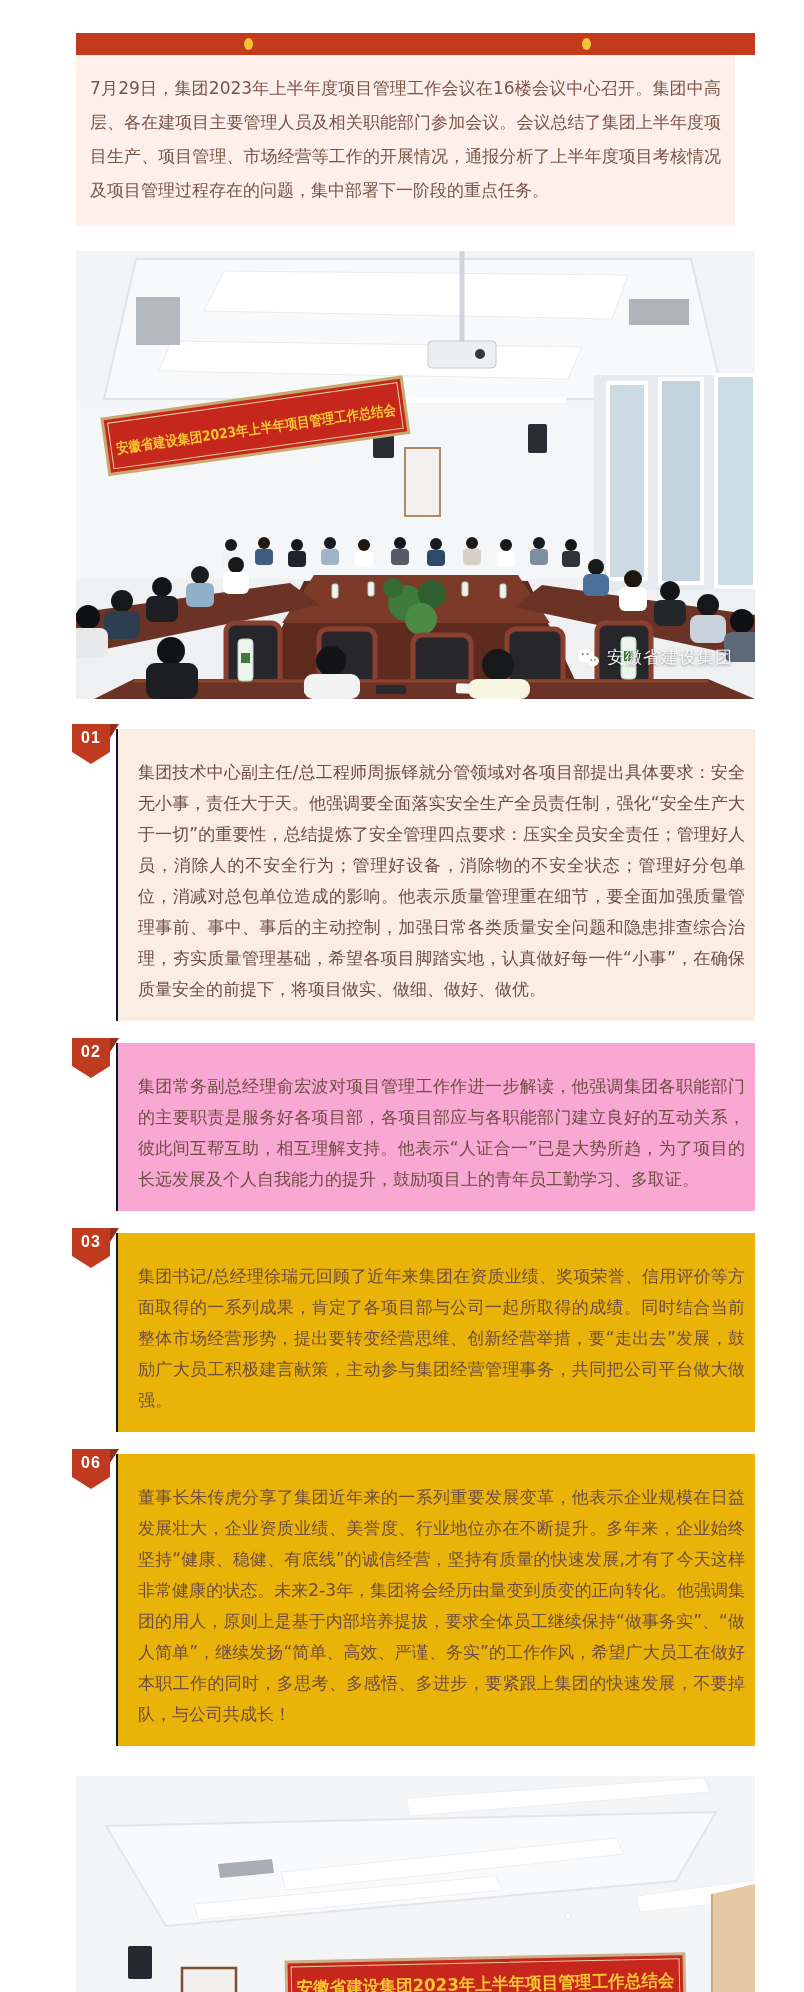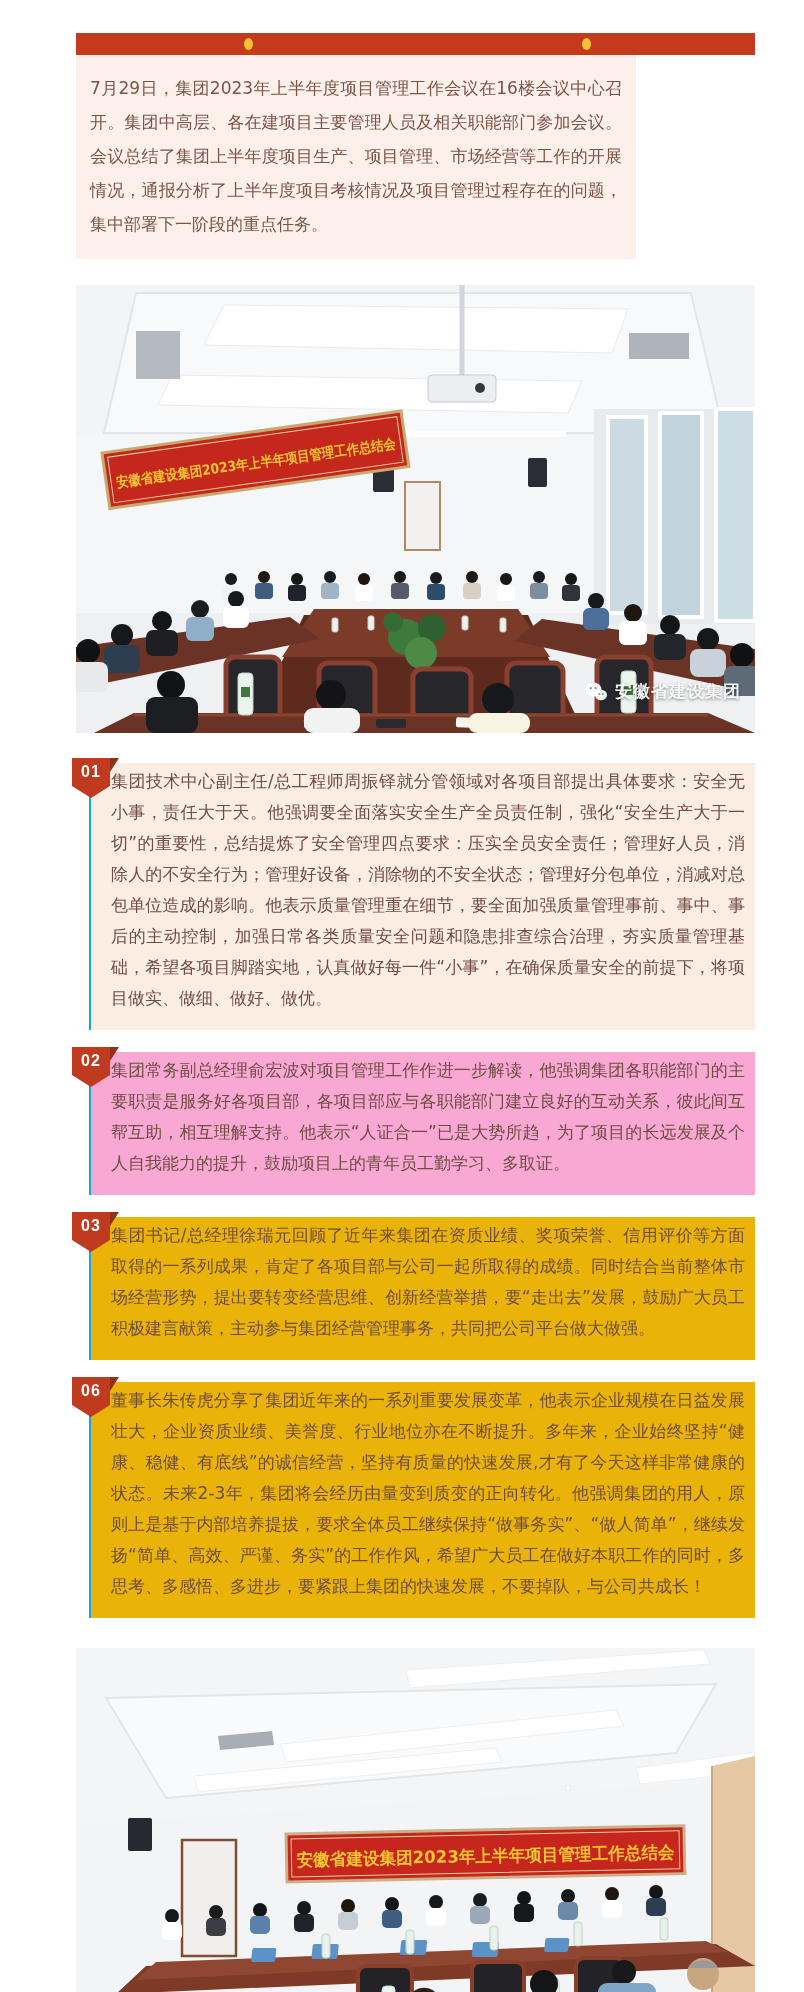--- a/index.html
+++ b/index.html
@@ -1,32 +1,32 @@
 <!DOCTYPE html>
 <html><head>
 <meta charset="utf-8">
 <style>
   html,body{margin:0;padding:0;background:#ffffff;}
   body{width:804px;font-family:"DejaVu Sans","Liberation Sans",sans-serif;}
   .page{position:relative;width:804px;padding:33px 0 29px;box-sizing:border-box;background:#fff;}
   .top-bar{position:relative;margin-left:76px;width:679px;height:22px;}
   .dot{position:absolute;top:5px;width:9px;height:12px;border-radius:50%;}
   .dot-1{left:168px}.dot-2{left:506px}
-  .intro{margin-left:76px;width:560px;box-sizing:border-box;padding:16px 14px 18px;}
+  .intro{margin-left:76px;width:659px;box-sizing:border-box;padding:16px 14px 18px;}
   .intro p{margin:0;font-size:17px;line-height:34px;text-align:justify;}
   .photo-figure{position:relative;margin:26px 0 0 76px;width:679px;}
   .photo-figure svg{display:block;}
-  .watermark{position:absolute;right:14px;display:flex;align-items:center;gap:7px;
-    color:rgba(255,255,255,.93);font-size:17px;font-weight:bold;letter-spacing:1px;
+  .watermark{position:absolute;right:22px;display:flex;align-items:center;gap:7px;
+    color:rgba(255,255,255,.93);font-size:17px;font-weight:normal;letter-spacing:1px;
     text-shadow:0 1px 3px rgba(0,0,0,.45);}
   .wm-1{bottom:30px}
   .wm-icon{display:inline-flex;}
   .sections{margin-top:30px;}
   .section-row{position:relative;margin:0 0 22px 89px;width:666px;border-radius:30px;}
-  .section-block{box-sizing:border-box;border-left:2px solid #0ea5e9;padding:3px 10px 16px 20px;}
+  .section-block{box-sizing:border-box;border-left:2px solid #0f172a;padding:28px 10px 16px 20px;margin-left:27px;}
   .section-text{margin:0;font-size:17px;line-height:31px;text-align:justify;}
   .badge{position:absolute;left:-17px;top:-5px;width:38px;height:40px;z-index:2;}
   .badge-main{position:absolute;left:0;top:0;width:38px;height:40px;
     clip-path:polygon(0 0,100% 0,100% 70%,50% 100%,0 70%);}
   .badge-fold{position:absolute;left:38px;top:0;width:0;height:0;
     border-top:14px solid #93301a;border-right:9px solid transparent;}
   .badge-num{position:absolute;top:5px;left:0;width:38px;text-align:center;color:#fff;
     font-weight:bold;font-size:16px;letter-spacing:1px;font-family:"Liberation Sans",sans-serif;}
   .photo-2{margin-top:30px;}
 </style>

